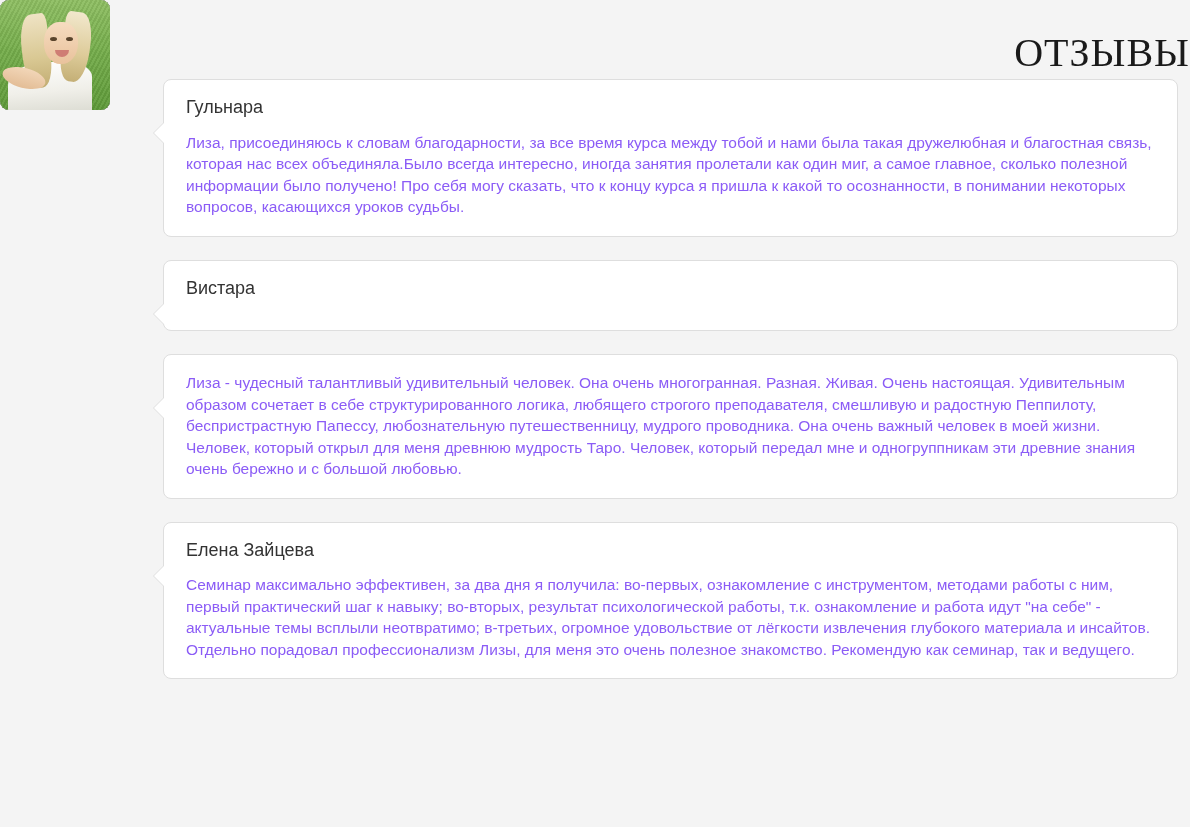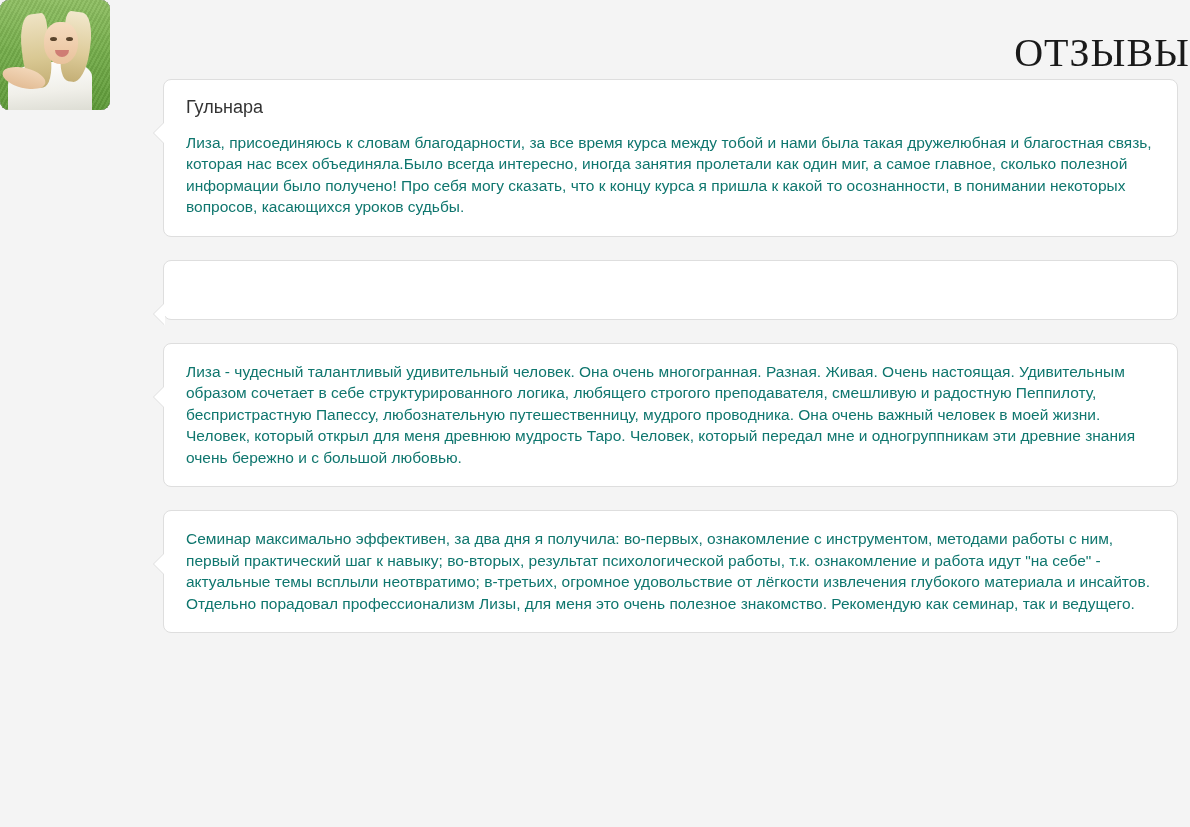--- a/index.html
+++ b/index.html
@@ -94,21 +94,21 @@
   .review-author {
     font-size: 18px;
     color: #333333;
     font-weight: 400;
     margin: 0 0 13px 0;
     line-height: 1.2;
   }
 
   .review-text {
     font-size: 15.5px;
-    color: #0f766e;
+    color: #8b5cf6;
     line-height: 21.5px;
     margin: 0;
     text-align: left;
   }
 
   
   .av-img { position: absolute; inset: 0; }
 
   
   .av-gulnara {
@@ -354,20 +354,21 @@
         <span class="jewel-center"></span>
         <span class="jewel-drop"></span>
         <span class="eye-l"></span>
         <span class="eye-r"></span>
         <span class="earring"></span>
         <span class="veil"></span>
         <span class="veil2"></span>
       </div>
     </div>
     <div class="bubble">
+      <div class="review-author">Вистара</div>
     </div>
   </li>
 
   <li class="review-row">
     <div class="avatar-wrap">
       <div class="avatar av-img av-olga">
         <span class="hair-l"></span>
         <span class="hair-r"></span>
         <span class="face"></span>
         <span class="hat-brim"></span>
@@ -396,17 +397,18 @@
         <span class="hair-l"></span>
         <span class="hair-r"></span>
         <span class="face"></span>
         <span class="eye-l"></span>
         <span class="eye-r"></span>
         <span class="smile"></span>
         <span class="arm"></span>
       </div>
     </div>
     <div class="bubble">
+      <div class="review-author">Елена Зайцева</div>
       <p class="review-text">Семинар максимально эффективен, за два дня я получила: во-первых, ознакомление с инструментом, методами работы с ним, первый практический шаг к навыку; во-вторых, результат психологической работы, т.к. ознакомление и работа идут "на себе" - актуальные темы всплыли неотвратимо; в-третьих, огромное удовольствие от лёгкости извлечения глубокого материала и инсайтов. Отдельно порадовал профессионализм Лизы, для меня это очень полезное знакомство. Рекомендую как семинар, так и ведущего.</p>
     </div>
   </li>
 
 </ul>
 
 </body></html>

